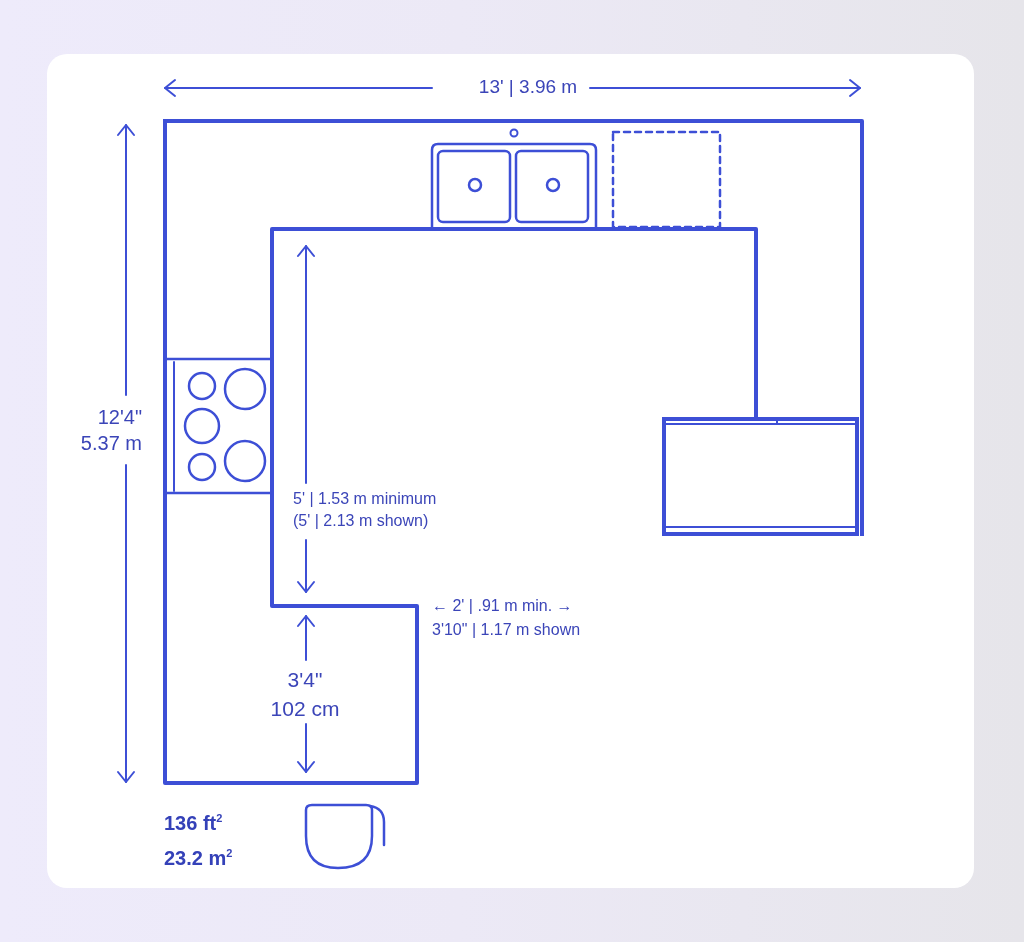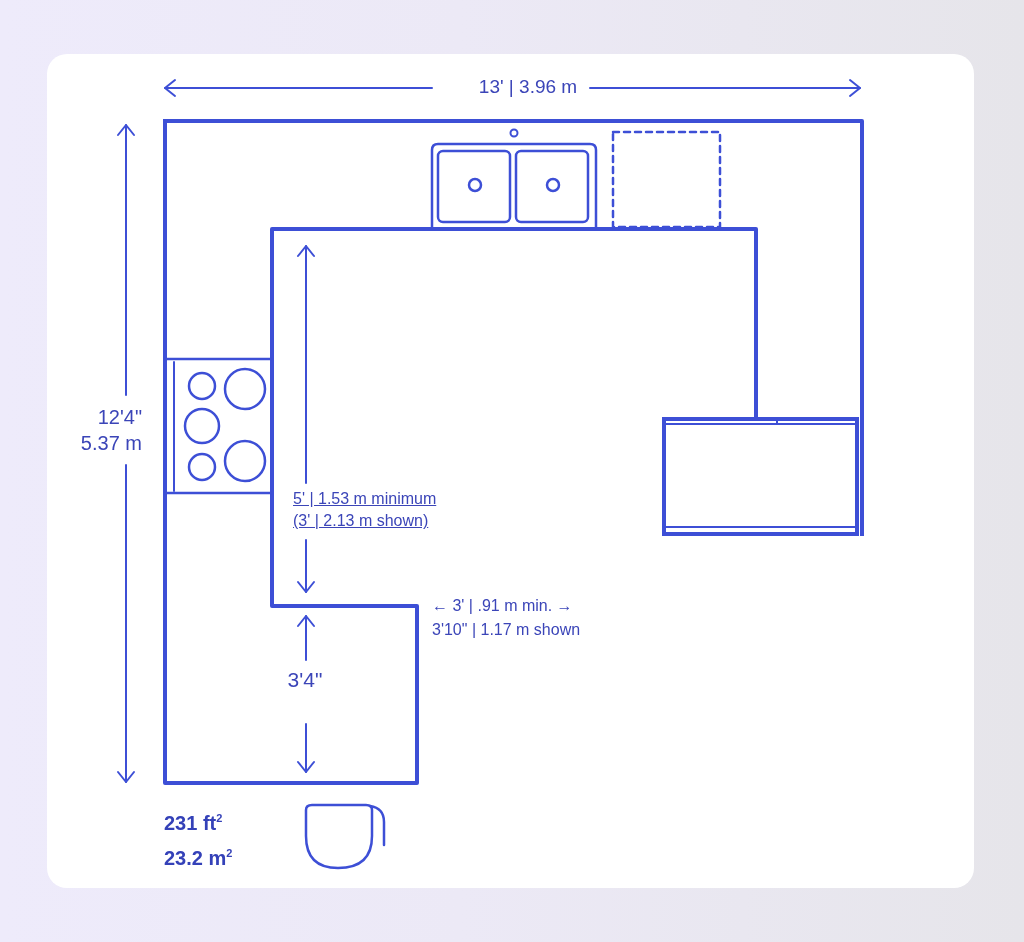--- a/index.html
+++ b/index.html
@@ -47,21 +47,20 @@
     .lbl-left {
       left: 52px; top: 404px; width: 90px;
       text-align: right;
       font-size: 20px;
       line-height: 26px;
     }
     .lbl-mid {
       left: 293px; top: 488px;
       font-size: 16px;
       line-height: 22px;
-      text-decoration: underline;
     }
     .lbl-gap {
       left: 432px; top: 594px;
       font-size: 16px;
       line-height: 24px;
     }
     .lbl-gap .r1 { padding-left: 0; }
     .lbl-small {
       left: 235px; top: 665px; width: 140px;
       text-align: center;
@@ -154,32 +153,33 @@
 
 <div class="lbl lbl-top"><span>13' | 3.96 m</span></div>
 
 <div class="lbl lbl-left">
   <div>12'4"</div>
   <div>5.37 m</div>
 </div>
 
 <div class="lbl lbl-mid">
   <div>5' | 1.53 m minimum</div>
-  <div>(3' | 2.13 m shown)</div>
+  <div>(5' | 2.13 m shown)</div>
 </div>
 
 <div class="lbl lbl-gap">
   <div class="r1">
     <span>←</span>
-    <span>3' | .91 m min.</span>
+    <span>2' | .91 m min.</span>
     <span>→</span>
   </div>
   <div>3'10" | 1.17 m shown</div>
 </div>
 
 <div class="lbl lbl-small">
   <div>3'4"</div>
+  <div>102 cm</div>
 </div>
 
 <div class="lbl lbl-area">
-  <div><span>231 ft</span><sup>2</sup></div>
+  <div><span>136 ft</span><sup>2</sup></div>
   <div><span>23.2 m</span><sup>2</sup></div>
 </div>
 
 </body></html>

